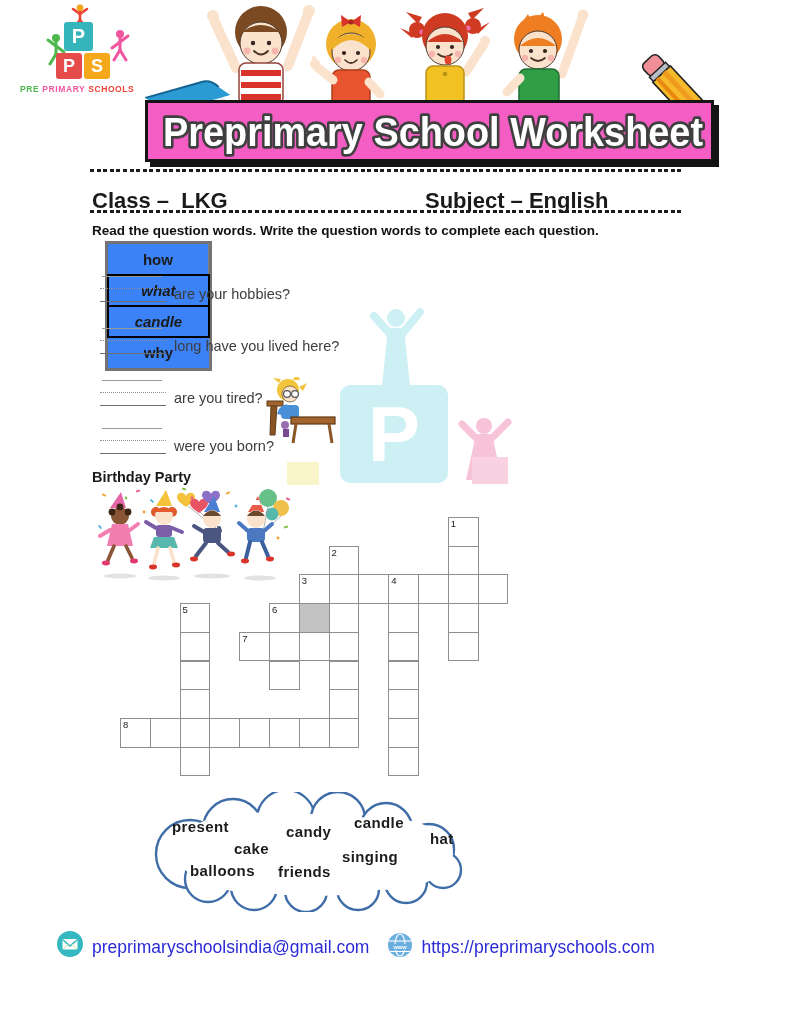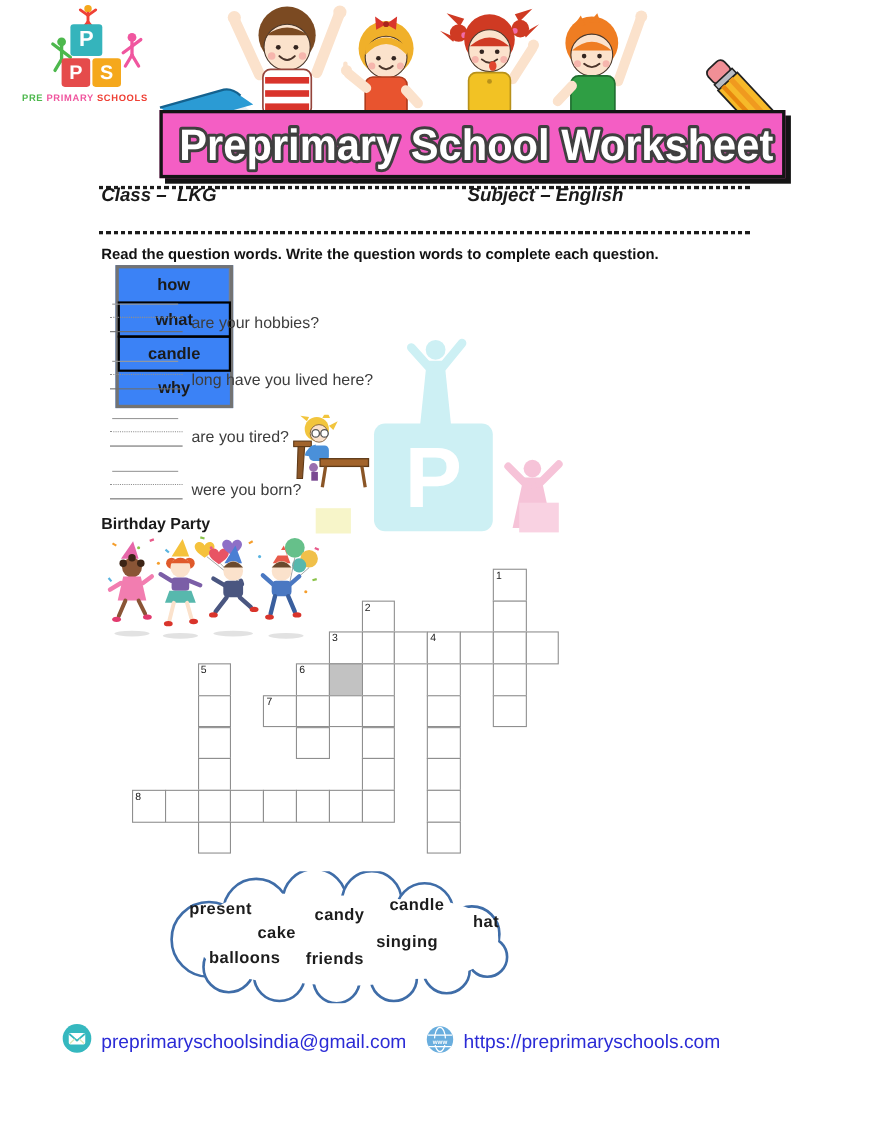--- a/index.html
+++ b/index.html
@@ -30,31 +30,31 @@
   .book-svg{left:143px;top:68px;z-index:2;}
   .pencil-svg{left:630px;top:48px;z-index:2;}
 
   .banner{left:145px;top:100px;width:563px;height:56px;background:#f45ec4;border:3px solid #141414;
           box-shadow:5px 5px 0 #141414;z-index:4;display:flex;align-items:center;justify-content:flex-end;}
 
   
   .dash{left:90px;width:592px;height:2.6px;z-index:2;
         background:repeating-linear-gradient(90deg,#1c1c1c 0 4px,transparent 4px 6.6px);}
   .d1{top:169px}.d2{top:210px}
-  .meta-label{top:168px;font-size:17px;font-weight:bold;white-space:pre;z-index:2;font-style:italic;}
+  .meta-label{top:188px;font-size:22px;font-weight:bold;white-space:pre;z-index:2;}
   .class-label{left:92px;}
   .subject-label{left:425px;}
   .instruction{left:92px;top:223px;font-size:13.5px;font-weight:bold;color:#111;z-index:2;}
 
   
   .word-bank{left:105px;top:241px;display:flex;border:3px solid #737373;z-index:2;background:#3b82f6;flex-direction:column;}
   .wb-cell{width:100.8px;height:31px;display:flex;align-items:center;justify-content:center;
            font-size:15px;font-weight:bold;color:#1b1b1b;border-right:1px solid #7e7e7e;box-sizing:border-box;}
   .wb-cell:last-child{border-right:none;}
-  .wb-cell.thick{border:2px solid #000;margin:-1px;width:102.8px;height:33px;z-index:1;}
+  .wb-cell.thick{border:2px solid #000;margin:-1px;width:102.8px;height:33px;z-index:1;font-style:italic;}
 
   
   .questions{left:0;top:0;z-index:2;}
   .q-block{position:absolute;left:100px;width:420px;height:36px;}
   .q0{top:276px}.q1{top:328px}.q2{top:380px}.q3{top:428px}
   .ql{position:absolute;height:0;}
   .ql1{top:0;left:2px;width:60px;border-top:1.6px solid #9a9a9a;}
   .ql2{top:12px;left:0;width:66px;border-top:1.6px dotted #8f8f8f;}
   .ql3{top:25px;left:0;width:66px;border-top:1.6px solid #6e6e6e;}
   .q-text{position:absolute;left:74px;top:10px;font-size:14.5px;color:#3d3d3d;}

